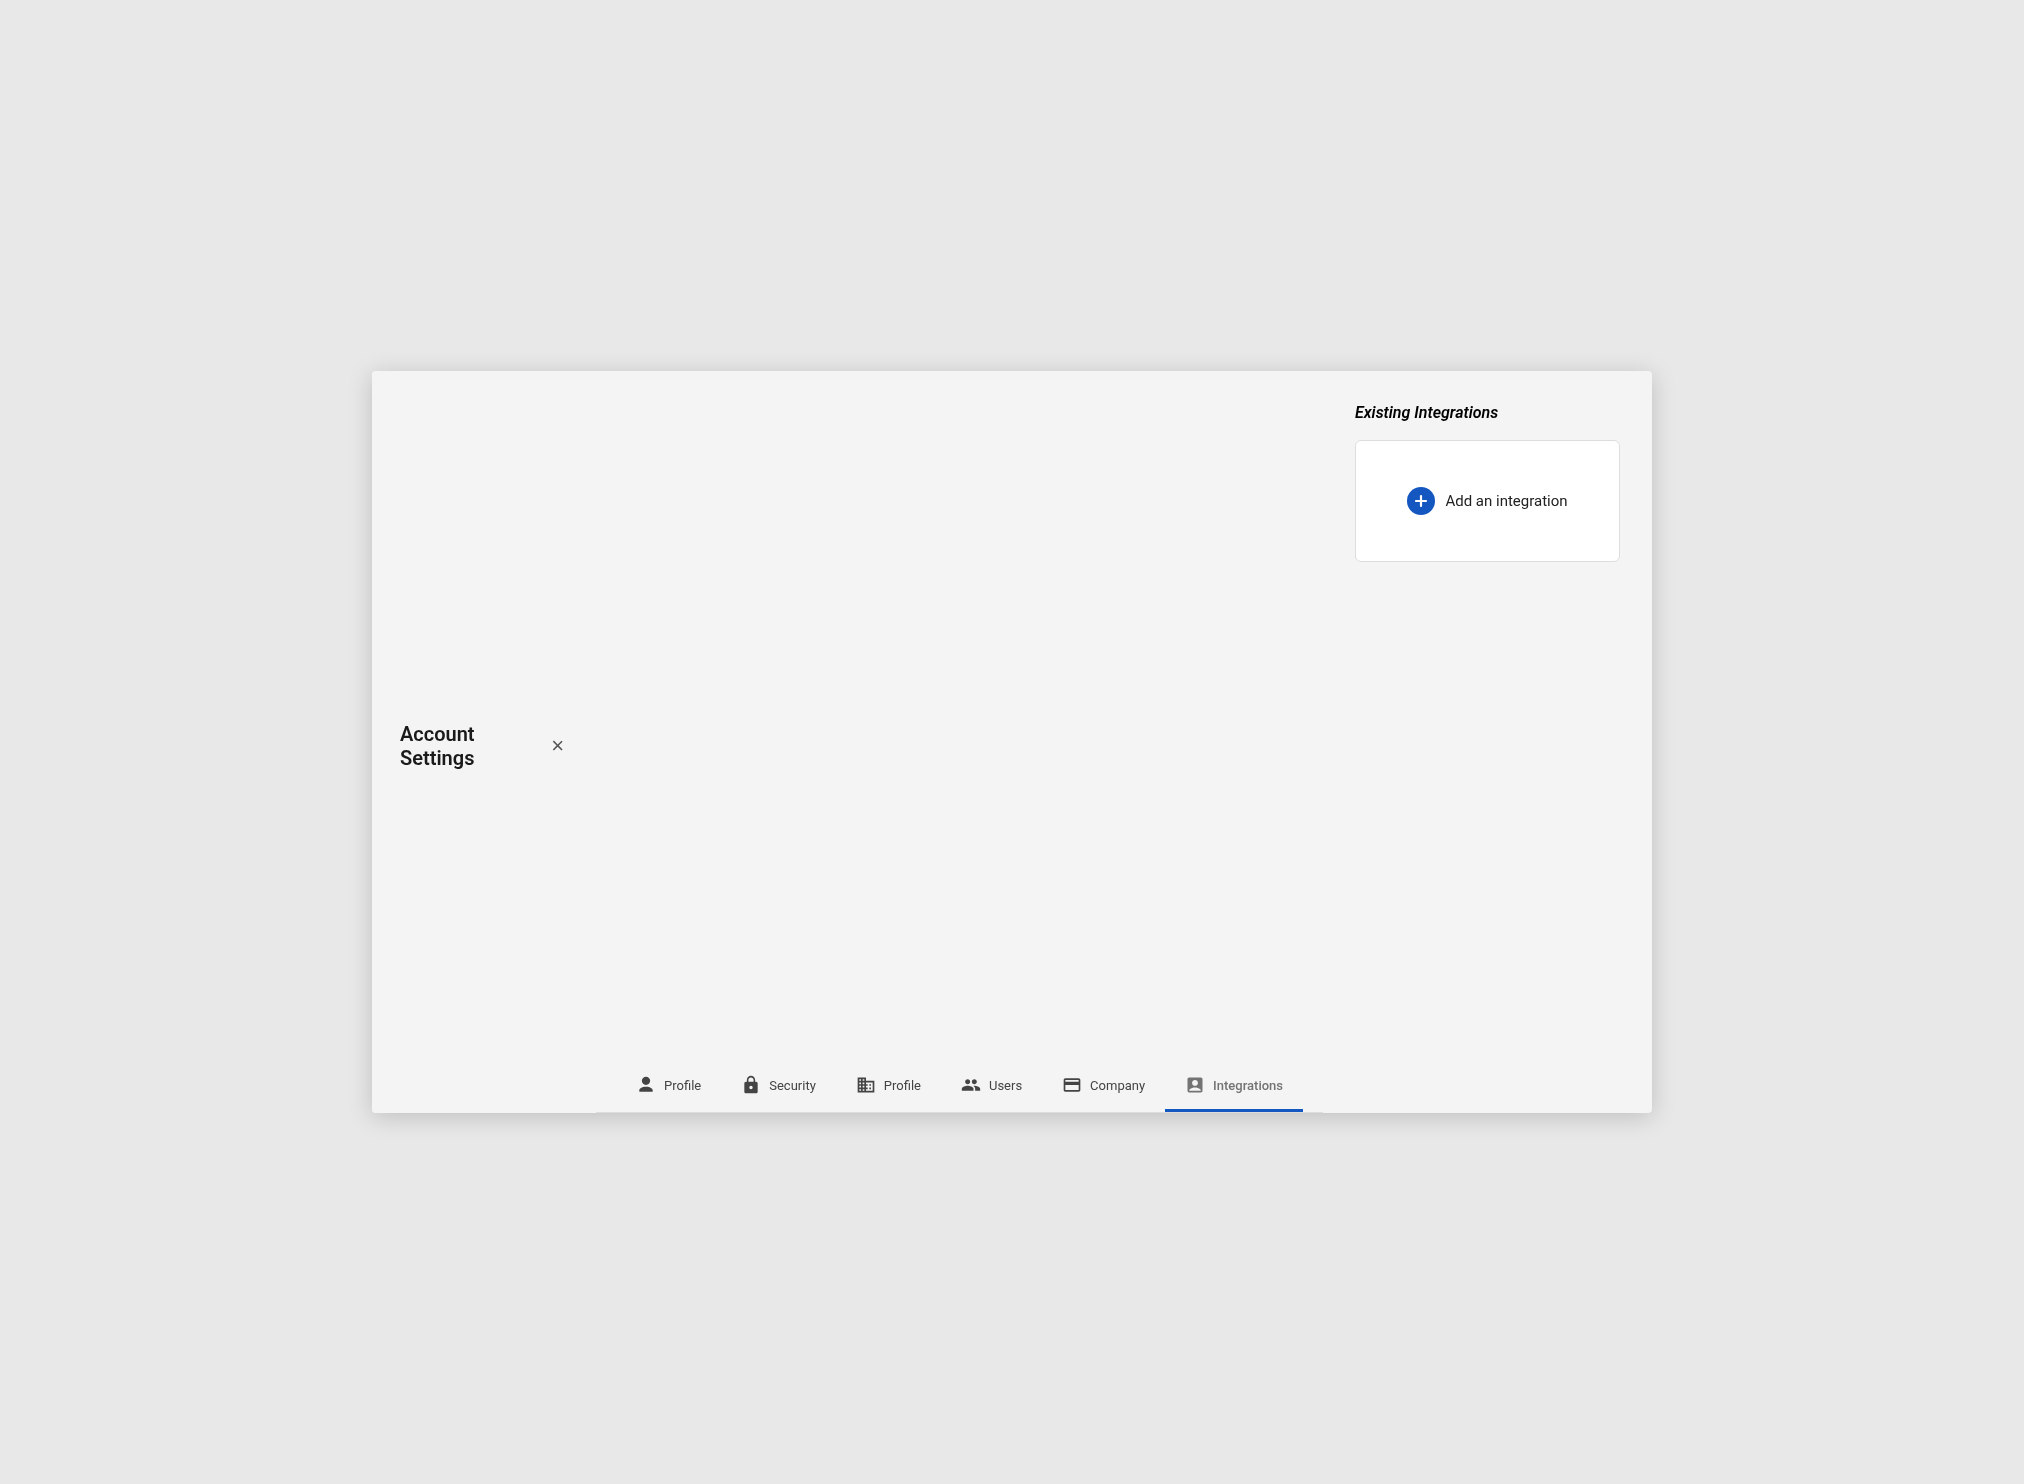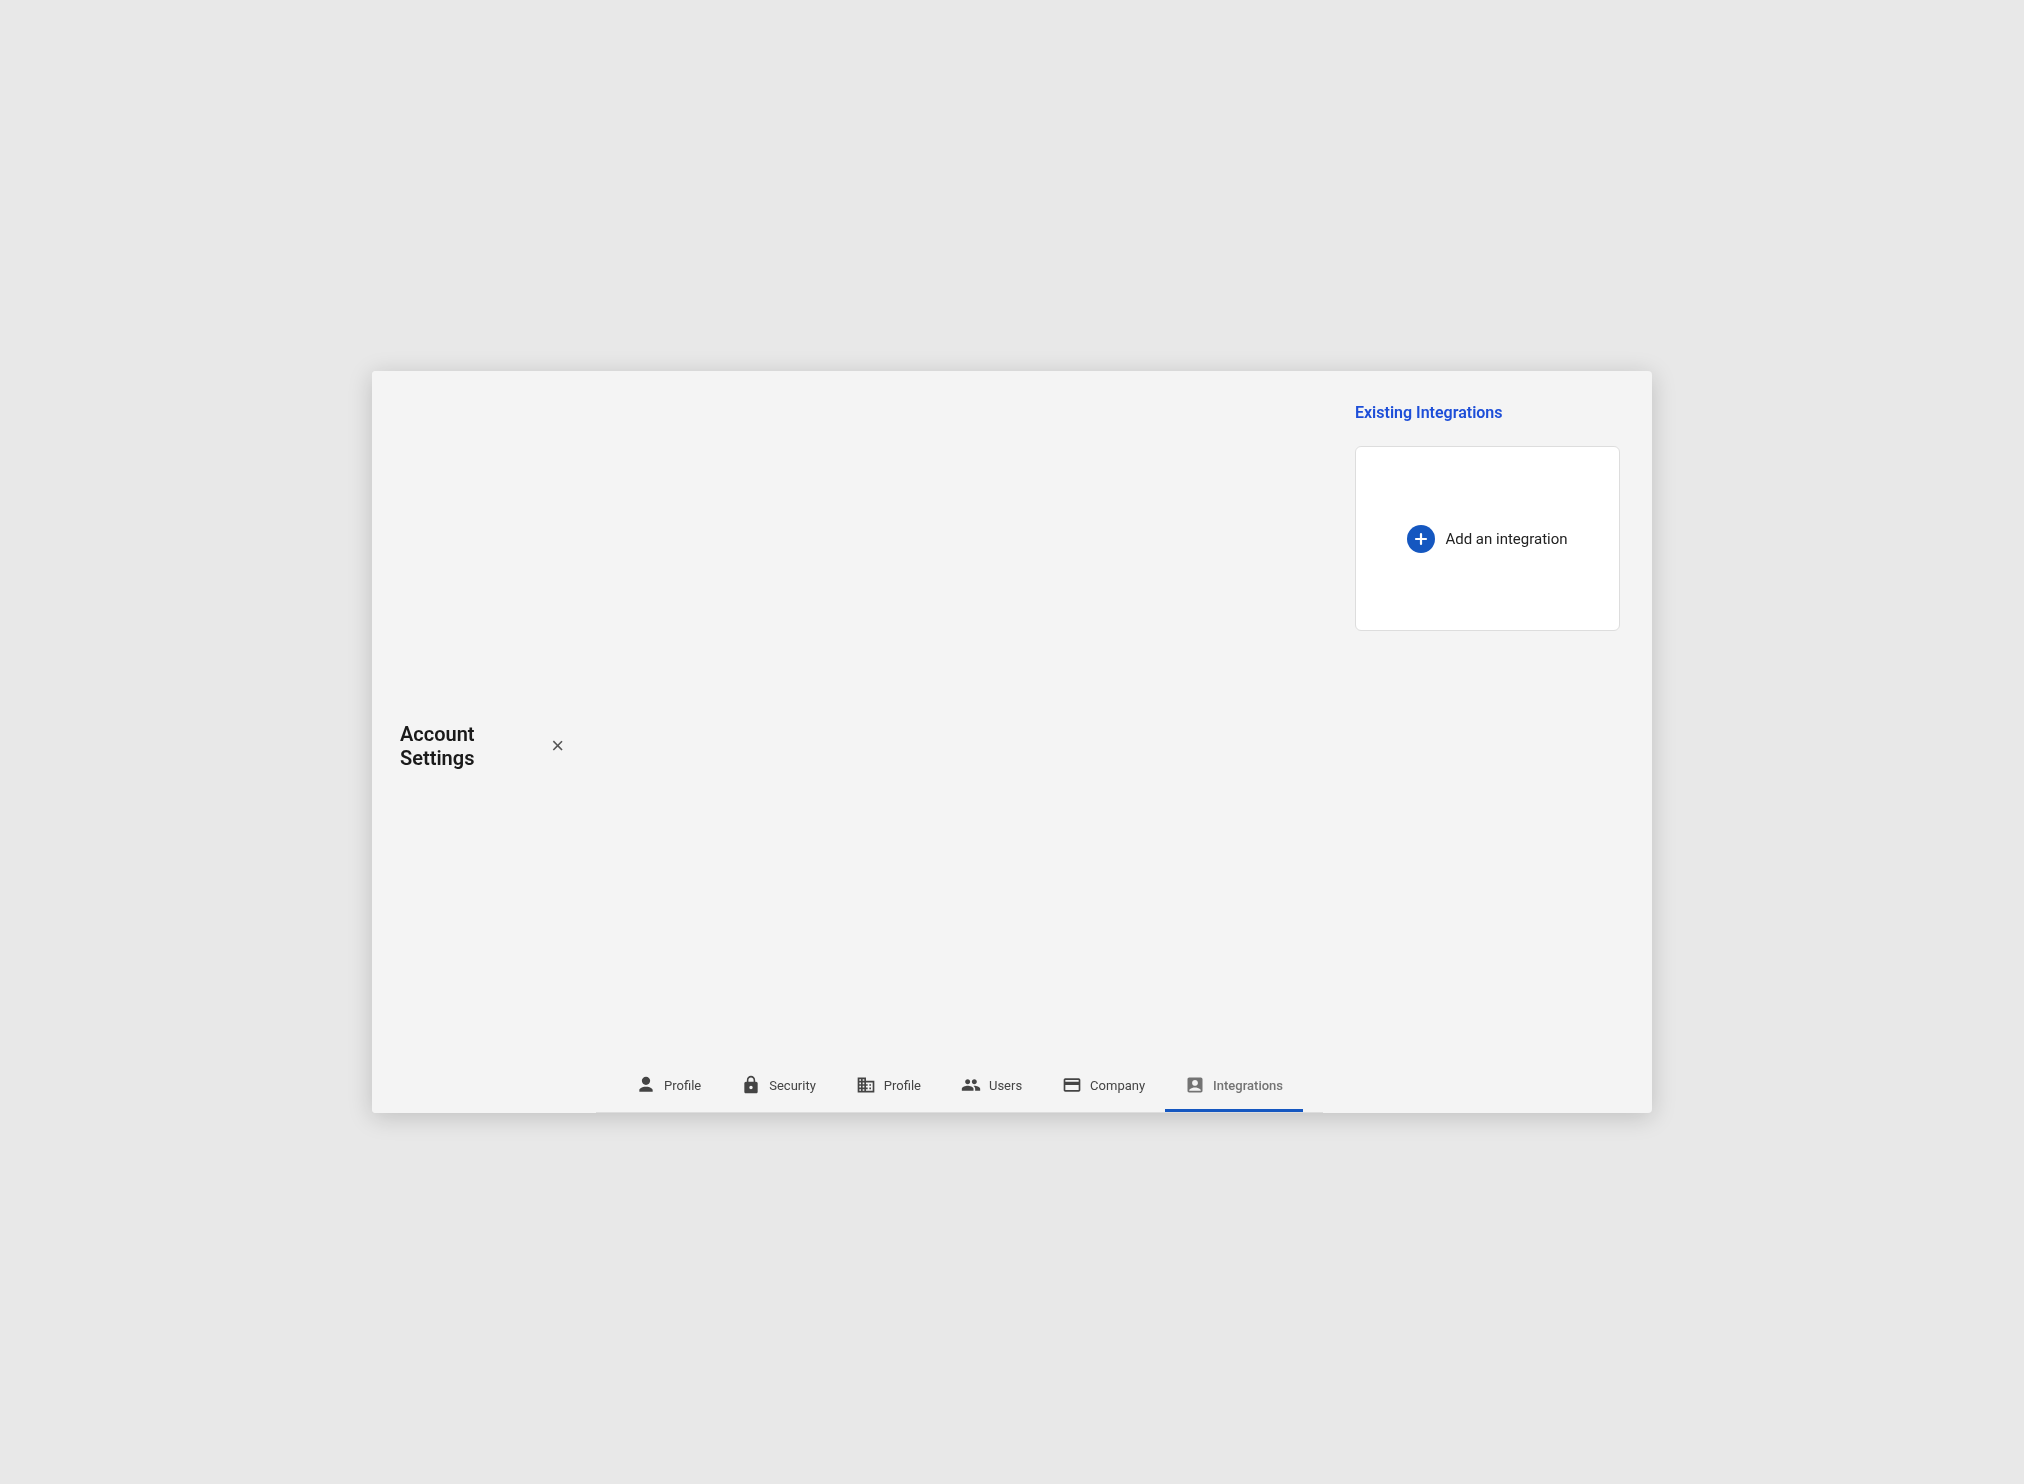--- a/index.html
+++ b/index.html
@@ -87,31 +87,32 @@
 
     
     .content {
       padding: 32px 32px;
       flex: 1;
     }
 
     .section-title {
       font-size: 16px;
       font-weight: 600;
-      color: #1d4ed8;
-      margin-bottom: 24px;
+      color: #000000;
+      margin-bottom: 18px;
+      font-style: italic;
     }
 
     
     .integration-card {
       background: #fff;
       border: 1px solid #ddd;
       border-radius: 6px;
       width: 265px;
-      height: 185px;
+      height: 122px;
       display: flex;
       align-items: center;
       justify-content: center;
       cursor: pointer;
     }
 
     .add-integration-inner {
       display: flex;
       align-items: center;
       gap: 10px;

